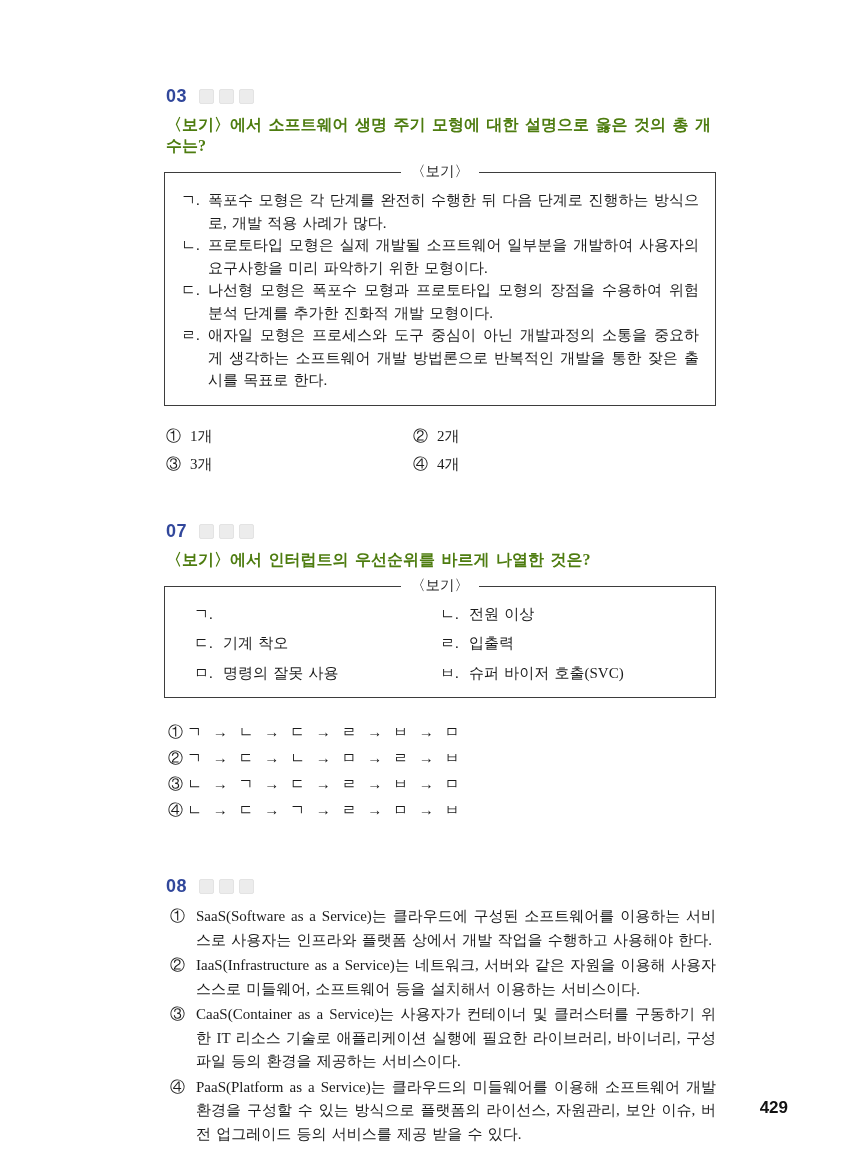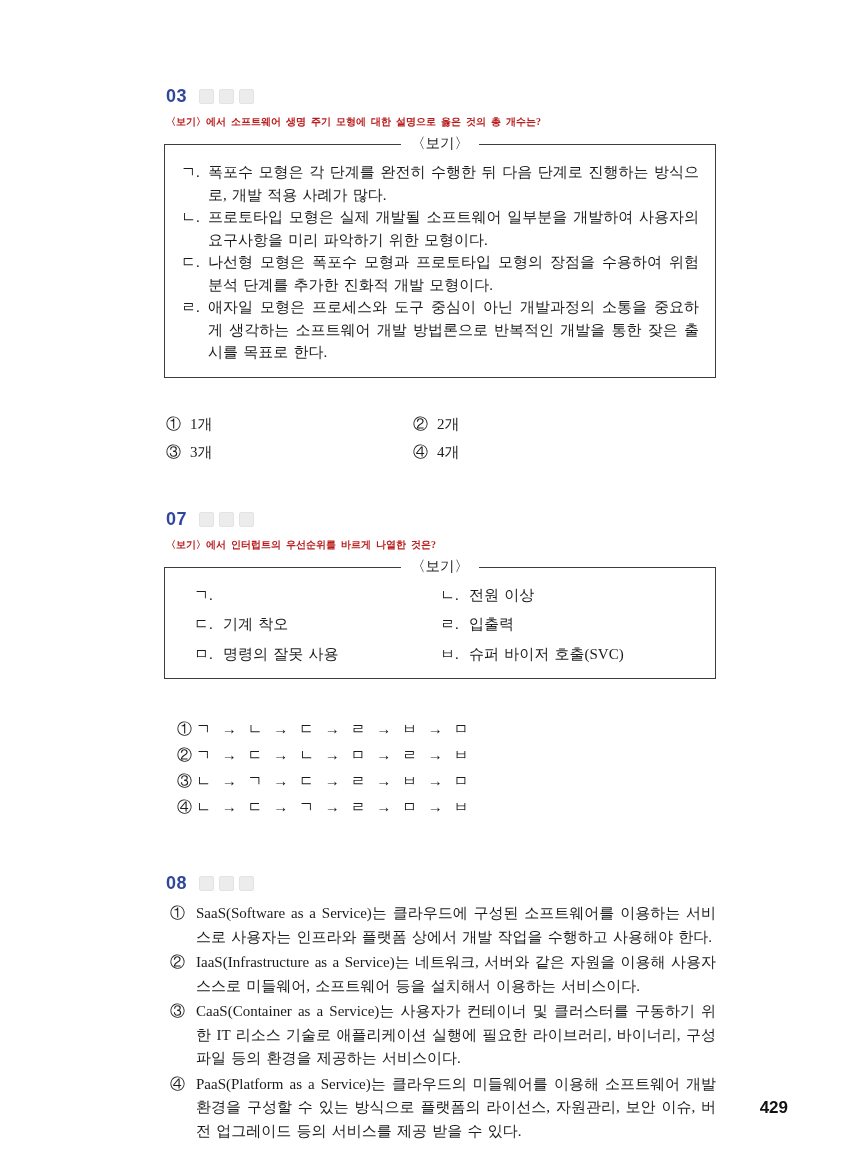--- a/index.html
+++ b/index.html
@@ -30,34 +30,34 @@
   .diff-box{
     width:15px;height:15px;
     background:#ececec;
     border:1px solid #e3e3e3;
     border-radius:2px;
     margin-left:5px;
     box-sizing:border-box;
   }
 
   .q-stem{
-    font-size:10px;
+    font-size:16px;
     font-weight:bold;
     margin:0 0 15px 2px;
     word-spacing:2.5px;
-    color:#b91c1c;
+    color:#4d7c0f;
   }
   .q-stem .u{text-decoration:underline;text-underline-offset:3px;}
 
   
   .bogi-box{
     position:relative;
     border:1.6px solid #3d3d3d;
     padding:16px 16px 13px 16px;
-    margin:0 0 37px 0;
+    margin:0 0 21px 0;
     background:#ffffff;
   }
   .bogi-title{
     position:absolute;
     top:-11px;left:50%;
     transform:translateX(-50%);
     background:#ffffff;
     padding:0 10px;
     font-size:14.5px;
     white-space:nowrap;
@@ -79,21 +79,21 @@
   
   .choices-grid{
     display:grid;
     grid-template-columns:247px 1fr;
     row-gap:9px;
     font-size:15px;
     margin-left:2px;
   }
   .choice-inline .marker{margin-right:9px;font-size:15px;}
 
-  .seq-choices{margin-left:13px;}
+  .seq-choices{margin-left:4px;}
   .seq-choice{
     font-size:15px;
     line-height:26px;
     word-spacing:7px;
     white-space:nowrap;
   }
   .seq-choice .marker{margin-right:4px;word-spacing:normal;}
 
   .para-choices{margin-left:6px;}
   .para-choice{

